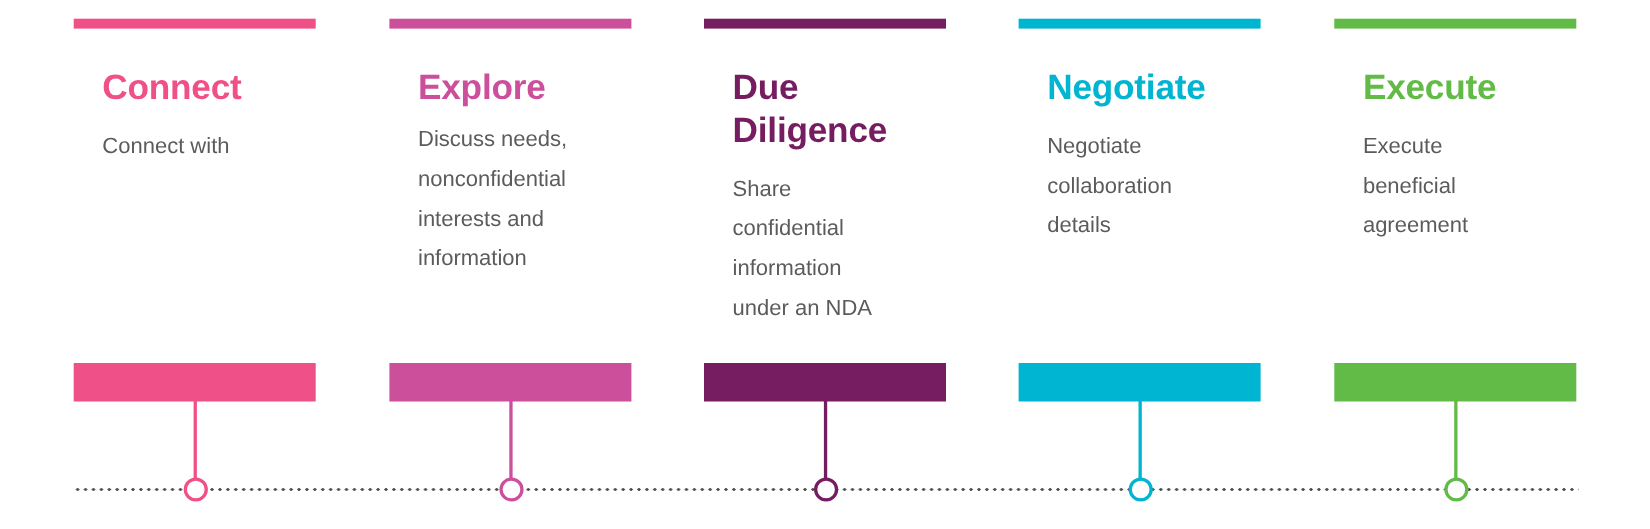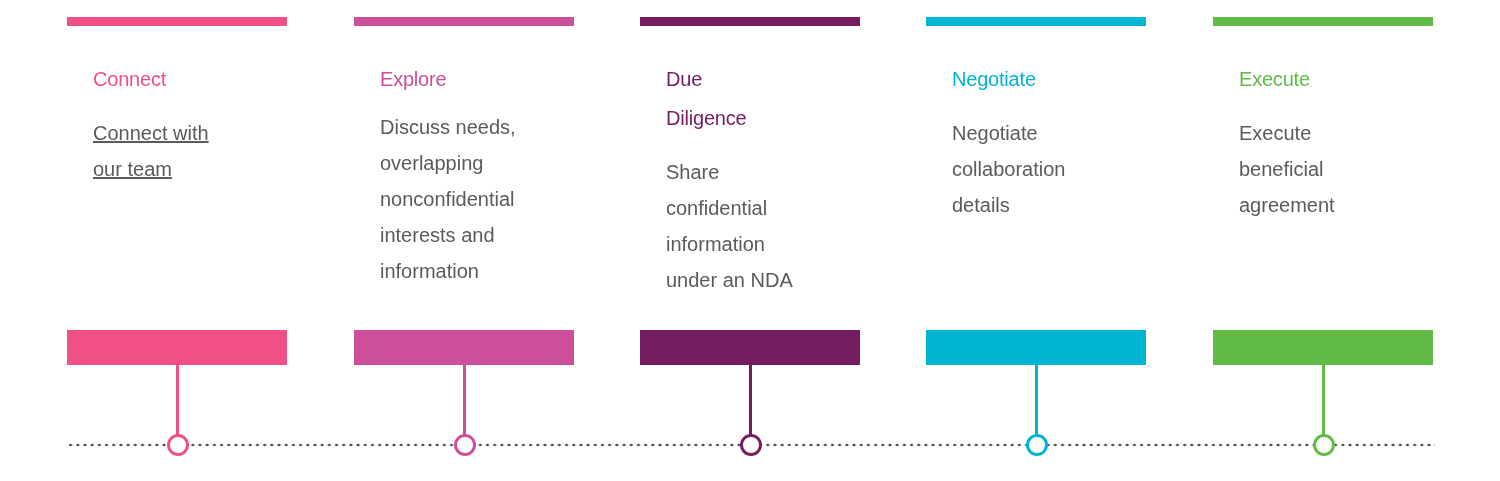--- a/index.html
+++ b/index.html
@@ -26,22 +26,22 @@
       left: 0;
       top: 17px;
       width: 220px;
       height: 9px;
     }
     .step-title {
       position: absolute;
       left: 26px;
       top: 60px;
       width: 190px;
-      font-size: 20px;
-      font-weight: normal;
+      font-size: 32px;
+      font-weight: bold;
       line-height: 39px;
       letter-spacing: -0.2px;
     }
     .step-desc {
       position: absolute;
       left: 26px;
       width: 190px;
       font-size: 20px;
       line-height: 36px;
       color: #5b5b5b;
@@ -88,37 +88,35 @@
 
 <div class="stage">
 
   <div class="timeline"></div>
 
   <div class="step" style="left:67px;">
     <div class="top-bar" style="background-color: rgb(239, 80, 135);"></div>
     <div class="step-title" style="color: rgb(239, 80, 135);">
       <span>Connect</span>
     </div>
-    <div class="step-desc" style="top:115px;text-decoration:underline;">
+    <div class="step-desc" style="top:115px;">
       <div>Connect with</div>
-      <div>our team</div>
     </div>
     <div class="bottom-block" style="background-color: rgb(239, 80, 135);"></div>
     <div class="stem" style="background-color: rgb(239, 80, 135);"></div>
     <div class="node" style="border-color: rgb(239, 80, 135);"></div>
   </div>
 
   <div class="step" style="left:354px;">
     <div class="top-bar" style="background-color: rgb(204, 79, 156);"></div>
     <div class="step-title" style="color: rgb(204, 79, 156);">
       <span>Explore</span>
     </div>
     <div class="step-desc" style="top:109px;">
       <div>Discuss needs,</div>
-      <div>overlapping</div>
       <div>nonconfidential</div>
       <div>interests and</div>
       <div>information</div>
     </div>
     <div class="bottom-block" style="background-color: rgb(204, 79, 156);"></div>
     <div class="stem" style="background-color: rgb(204, 79, 156);"></div>
     <div class="node" style="border-color: rgb(204, 79, 156);"></div>
   </div>
 
   <div class="step" style="left:640px;">

